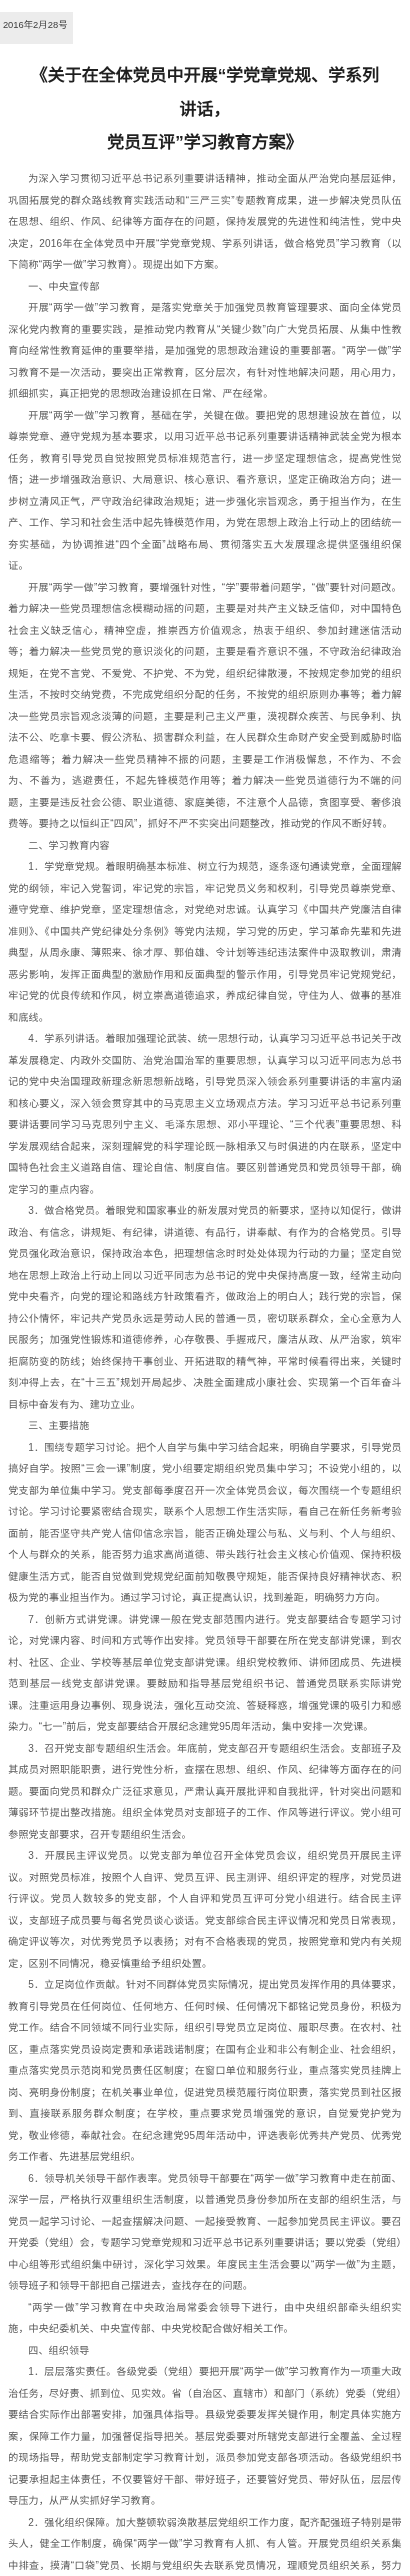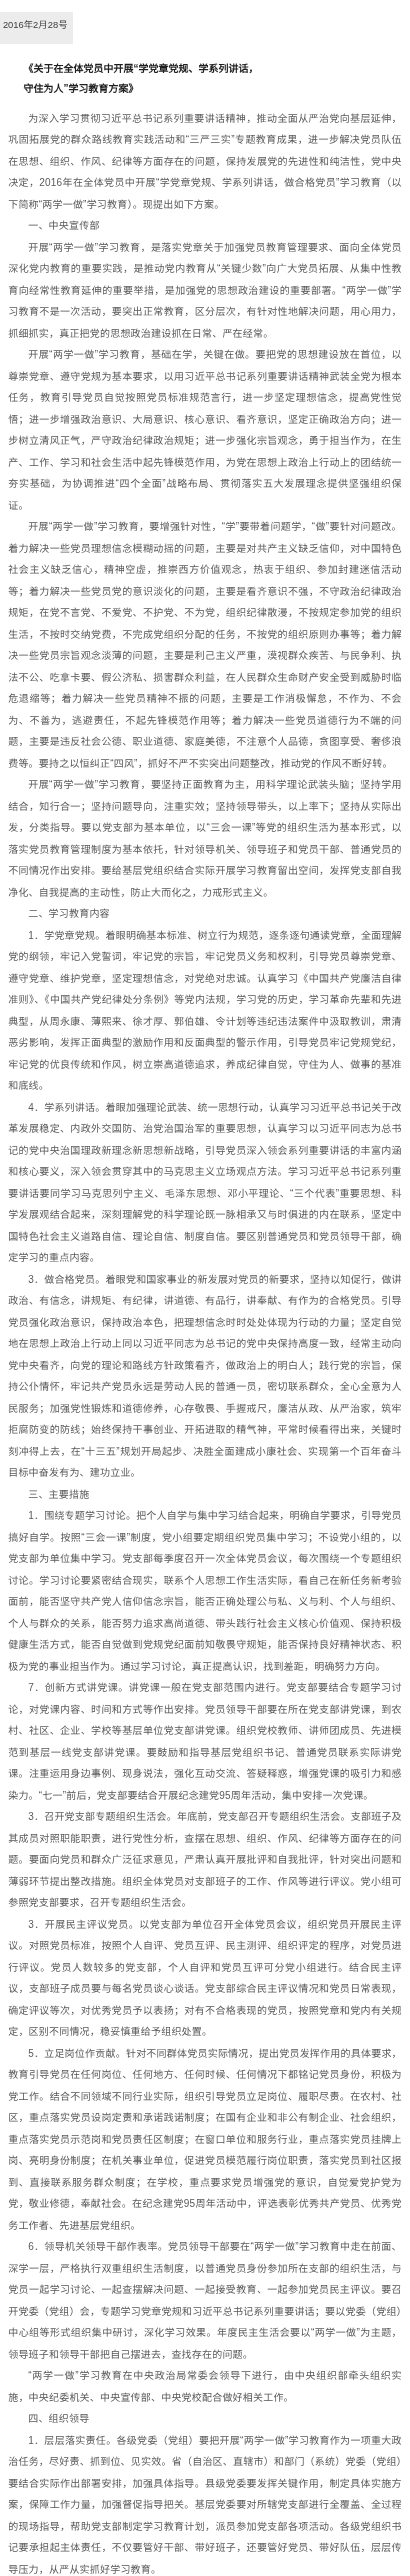--- a/index.html
+++ b/index.html
@@ -21,22 +21,23 @@
     color: #3d3d3d;
     font-size: 9.4px;
     line-height: 26px;
     height: 32px;
     padding: 0 5.9px 0 2.9px;
     white-space: nowrap;
   }
   .title {
     margin: 15.2px auto 7px;
     max-width: 363px;
+    text-align: center;
     color: #1f1f1f;
-    font-size: 10px;
+    font-size: 17px;
     font-weight: 700;
     line-height: 1.95;
   }
   .title-line {
     display: block;
   }
   .doc {
     padding: 2.3px 8.2px 20px;
     color: #595959;
     font-size: 10px;
@@ -51,30 +52,29 @@
 </style>
 </head>
 <body>
 
 <div class="page">
 
   <div class="date-box">2016年2月28号</div>
 
   <h1 class="title">
     <span class="title-line">《关于在全体党员中开展“学党章党规、学系列讲话，</span>
-    <span class="title-line">守住为人”学习教育方案》</span>
+    <span class="title-line">党员互评”学习教育方案》</span>
   </h1>
 
   <div class="doc">
     <p class="para">为深入学习贯彻习近平总书记系列重要讲话精神，推动全面从严治党向基层延伸，巩固拓展党的群众路线教育实践活动和“三严三实”专题教育成果，进一步解决党员队伍在思想、组织、作风、纪律等方面存在的问题，保持发展党的先进性和纯洁性，党中央决定，2016年在全体党员中开展“学党章党规、学系列讲话，做合格党员”学习教育（以下简称“两学一做”学习教育）。现提出如下方案。</p>
     <p class="para heading">一、中央宣传部</p>
     <p class="para">开展“两学一做”学习教育，是落实党章关于加强党员教育管理要求、面向全体党员深化党内教育的重要实践，是推动党内教育从“关键少数”向广大党员拓展、从集中性教育向经常性教育延伸的重要举措，是加强党的思想政治建设的重要部署。“两学一做”学习教育不是一次活动，要突出正常教育，区分层次，有针对性地解决问题，用心用力，抓细抓实，真正把党的思想政治建设抓在日常、严在经常。</p>
     <p class="para">开展“两学一做”学习教育，基础在学，关键在做。要把党的思想建设放在首位，以尊崇党章、遵守党规为基本要求，以用习近平总书记系列重要讲话精神武装全党为根本任务，教育引导党员自觉按照党员标准规范言行，进一步坚定理想信念，提高党性觉悟；进一步增强政治意识、大局意识、核心意识、看齐意识，坚定正确政治方向；进一步树立清风正气，严守政治纪律政治规矩；进一步强化宗旨观念，勇于担当作为，在生产、工作、学习和社会生活中起先锋模范作用，为党在思想上政治上行动上的团结统一夯实基础，为协调推进“四个全面”战略布局、贯彻落实五大发展理念提供坚强组织保证。</p>
     <p class="para">开展“两学一做”学习教育，要增强针对性，“学”要带着问题学，“做”要针对问题改。着力解决一些党员理想信念模糊动摇的问题，主要是对共产主义缺乏信仰，对中国特色社会主义缺乏信心，精神空虚，推崇西方价值观念，热衷于组织、参加封建迷信活动等；着力解决一些党员党的意识淡化的问题，主要是看齐意识不强，不守政治纪律政治规矩，在党不言党、不爱党、不护党、不为党，组织纪律散漫，不按规定参加党的组织生活，不按时交纳党费，不完成党组织分配的任务，不按党的组织原则办事等；着力解决一些党员宗旨观念淡薄的问题，主要是利己主义严重，漠视群众疾苦、与民争利、执法不公、吃拿卡要、假公济私、损害群众利益，在人民群众生命财产安全受到威胁时临危退缩等；着力解决一些党员精神不振的问题，主要是工作消极懈怠，不作为、不会为、不善为，逃避责任，不起先锋模范作用等；着力解决一些党员道德行为不端的问题，主要是违反社会公德、职业道德、家庭美德，不注意个人品德，贪图享受、奢侈浪费等。要持之以恒纠正“四风”，抓好不严不实突出问题整改，推动党的作风不断好转。</p>
-    <p class="para">开展“两学一做”学习教育，要坚持正面教育为主，用科学理论武装头脑；坚持学用结合，知行合一；坚持问题导向，注重实效；坚持领导带头，以上率下；坚持从实际出发，分类指导。要以党支部为基本单位，以“三会一课”等党的组织生活为基本形式，以落实党员教育管理制度为基本依托，针对领导机关、领导班子和党员干部、普通党员的不同情况作出安排。要给基层党组织结合实际开展学习教育留出空间，发挥党支部自我净化、自我提高的主动性，防止大而化之，力戒形式主义。</p>
     <p class="para heading">二、学习教育内容</p>
     <p class="para">1．学党章党规。着眼明确基本标准、树立行为规范，逐条逐句通读党章，全面理解党的纲领，牢记入党誓词，牢记党的宗旨，牢记党员义务和权利，引导党员尊崇党章、遵守党章、维护党章，坚定理想信念，对党绝对忠诚。认真学习《中国共产党廉洁自律准则》、《中国共产党纪律处分条例》等党内法规，学习党的历史，学习革命先辈和先进典型，从周永康、薄熙来、徐才厚、郭伯雄、令计划等违纪违法案件中汲取教训，肃清恶劣影响，发挥正面典型的激励作用和反面典型的警示作用，引导党员牢记党规党纪，牢记党的优良传统和作风，树立崇高道德追求，养成纪律自觉，守住为人、做事的基准和底线。</p>
     <p class="para">4．学系列讲话。着眼加强理论武装、统一思想行动，认真学习习近平总书记关于改革发展稳定、内政外交国防、治党治国治军的重要思想，认真学习以习近平同志为总书记的党中央治国理政新理念新思想新战略，引导党员深入领会系列重要讲话的丰富内涵和核心要义，深入领会贯穿其中的马克思主义立场观点方法。学习习近平总书记系列重要讲话要同学习马克思列宁主义、毛泽东思想、邓小平理论、“三个代表”重要思想、科学发展观结合起来，深刻理解党的科学理论既一脉相承又与时俱进的内在联系，坚定中国特色社会主义道路自信、理论自信、制度自信。要区别普通党员和党员领导干部，确定学习的重点内容。</p>
     <p class="para">3．做合格党员。着眼党和国家事业的新发展对党员的新要求，坚持以知促行，做讲政治、有信念，讲规矩、有纪律，讲道德、有品行，讲奉献、有作为的合格党员。引导党员强化政治意识，保持政治本色，把理想信念时时处处体现为行动的力量；坚定自觉地在思想上政治上行动上同以习近平同志为总书记的党中央保持高度一致，经常主动向党中央看齐，向党的理论和路线方针政策看齐，做政治上的明白人；践行党的宗旨，保持公仆情怀，牢记共产党员永远是劳动人民的普通一员，密切联系群众，全心全意为人民服务；加强党性锻炼和道德修养，心存敬畏、手握戒尺，廉洁从政、从严治家，筑牢拒腐防变的防线；始终保持干事创业、开拓进取的精气神，平常时候看得出来，关键时刻冲得上去，在“十三五”规划开局起步、决胜全面建成小康社会、实现第一个百年奋斗目标中奋发有为、建功立业。</p>
     <p class="para heading">三、主要措施</p>
     <p class="para">1．围绕专题学习讨论。把个人自学与集中学习结合起来，明确自学要求，引导党员搞好自学。按照“三会一课”制度，党小组要定期组织党员集中学习；不设党小组的，以党支部为单位集中学习。党支部每季度召开一次全体党员会议，每次围绕一个专题组织讨论。学习讨论要紧密结合现实，联系个人思想工作生活实际，看自己在新任务新考验面前，能否坚守共产党人信仰信念宗旨，能否正确处理公与私、义与利、个人与组织、个人与群众的关系，能否努力追求高尚道德、带头践行社会主义核心价值观、保持积极健康生活方式，能否自觉做到党规党纪面前知敬畏守规矩，能否保持良好精神状态、积极为党的事业担当作为。通过学习讨论，真正提高认识，找到差距，明确努力方向。</p>
     <p class="para">7．创新方式讲党课。讲党课一般在党支部范围内进行。党支部要结合专题学习讨论，对党课内容、时间和方式等作出安排。党员领导干部要在所在党支部讲党课，到农村、社区、企业、学校等基层单位党支部讲党课。组织党校教师、讲师团成员、先进模范到基层一线党支部讲党课。要鼓励和指导基层党组织书记、普通党员联系实际讲党课。注重运用身边事例、现身说法，强化互动交流、答疑释惑，增强党课的吸引力和感染力。“七一”前后，党支部要结合开展纪念建党95周年活动，集中安排一次党课。</p>
     <p class="para">3．召开党支部专题组织生活会。年底前，党支部召开专题组织生活会。支部班子及其成员对照职能职责，进行党性分析，查摆在思想、组织、作风、纪律等方面存在的问题。要面向党员和群众广泛征求意见，严肃认真开展批评和自我批评，针对突出问题和薄弱环节提出整改措施。组织全体党员对支部班子的工作、作风等进行评议。党小组可参照党支部要求，召开专题组织生活会。</p>
     <p class="para">3．开展民主评议党员。以党支部为单位召开全体党员会议，组织党员开展民主评议。对照党员标准，按照个人自评、党员互评、民主测评、组织评定的程序，对党员进行评议。党员人数较多的党支部，个人自评和党员互评可分党小组进行。结合民主评议，支部班子成员要与每名党员谈心谈话。党支部综合民主评议情况和党员日常表现，确定评议等次，对优秀党员予以表扬；对有不合格表现的党员，按照党章和党内有关规定，区别不同情况，稳妥慎重给予组织处置。</p>
     <p class="para">5．立足岗位作贡献。针对不同群体党员实际情况，提出党员发挥作用的具体要求，教育引导党员在任何岗位、任何地方、任何时候、任何情况下都铭记党员身份，积极为党工作。结合不同领域不同行业实际，组织引导党员立足岗位、履职尽责。在农村、社区，重点落实党员设岗定责和承诺践诺制度；在国有企业和非公有制企业、社会组织，重点落实党员示范岗和党员责任区制度；在窗口单位和服务行业，重点落实党员挂牌上岗、亮明身份制度；在机关事业单位，促进党员模范履行岗位职责，落实党员到社区报到、直接联系服务群众制度；在学校，重点要求党员增强党的意识，自觉爱党护党为党，敬业修德，奉献社会。在纪念建党95周年活动中，评选表彰优秀共产党员、优秀党务工作者、先进基层党组织。</p>

